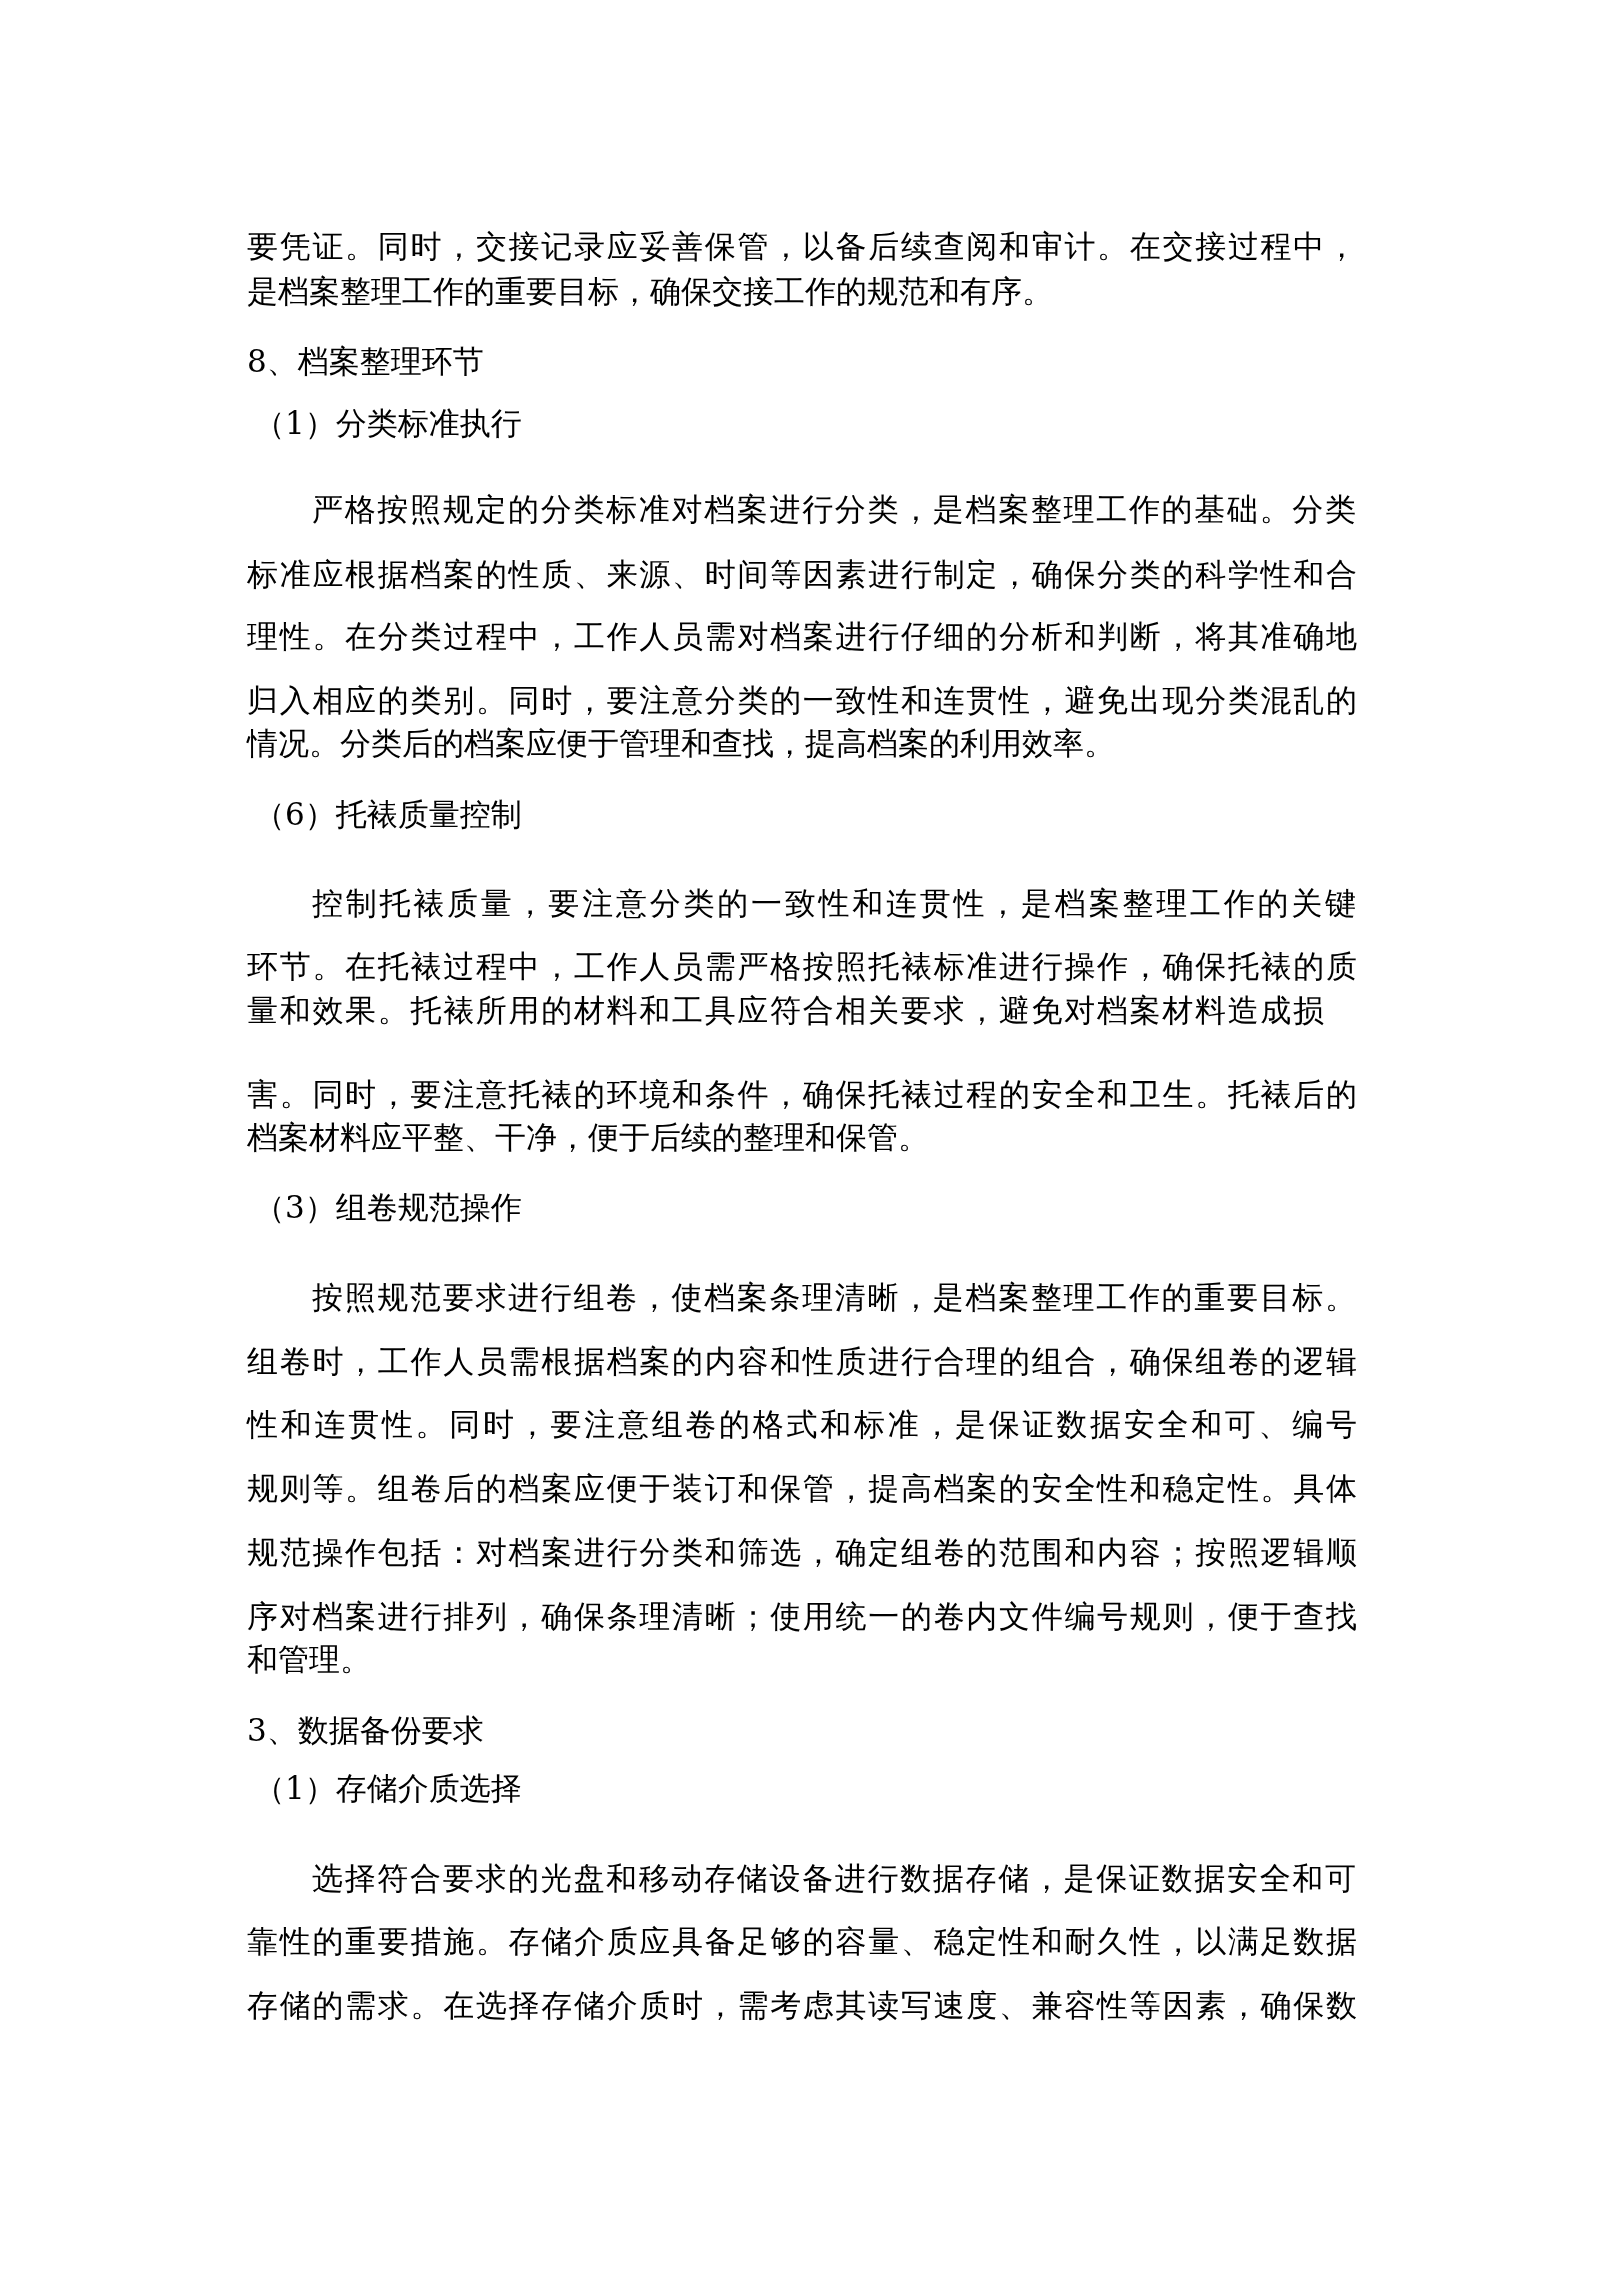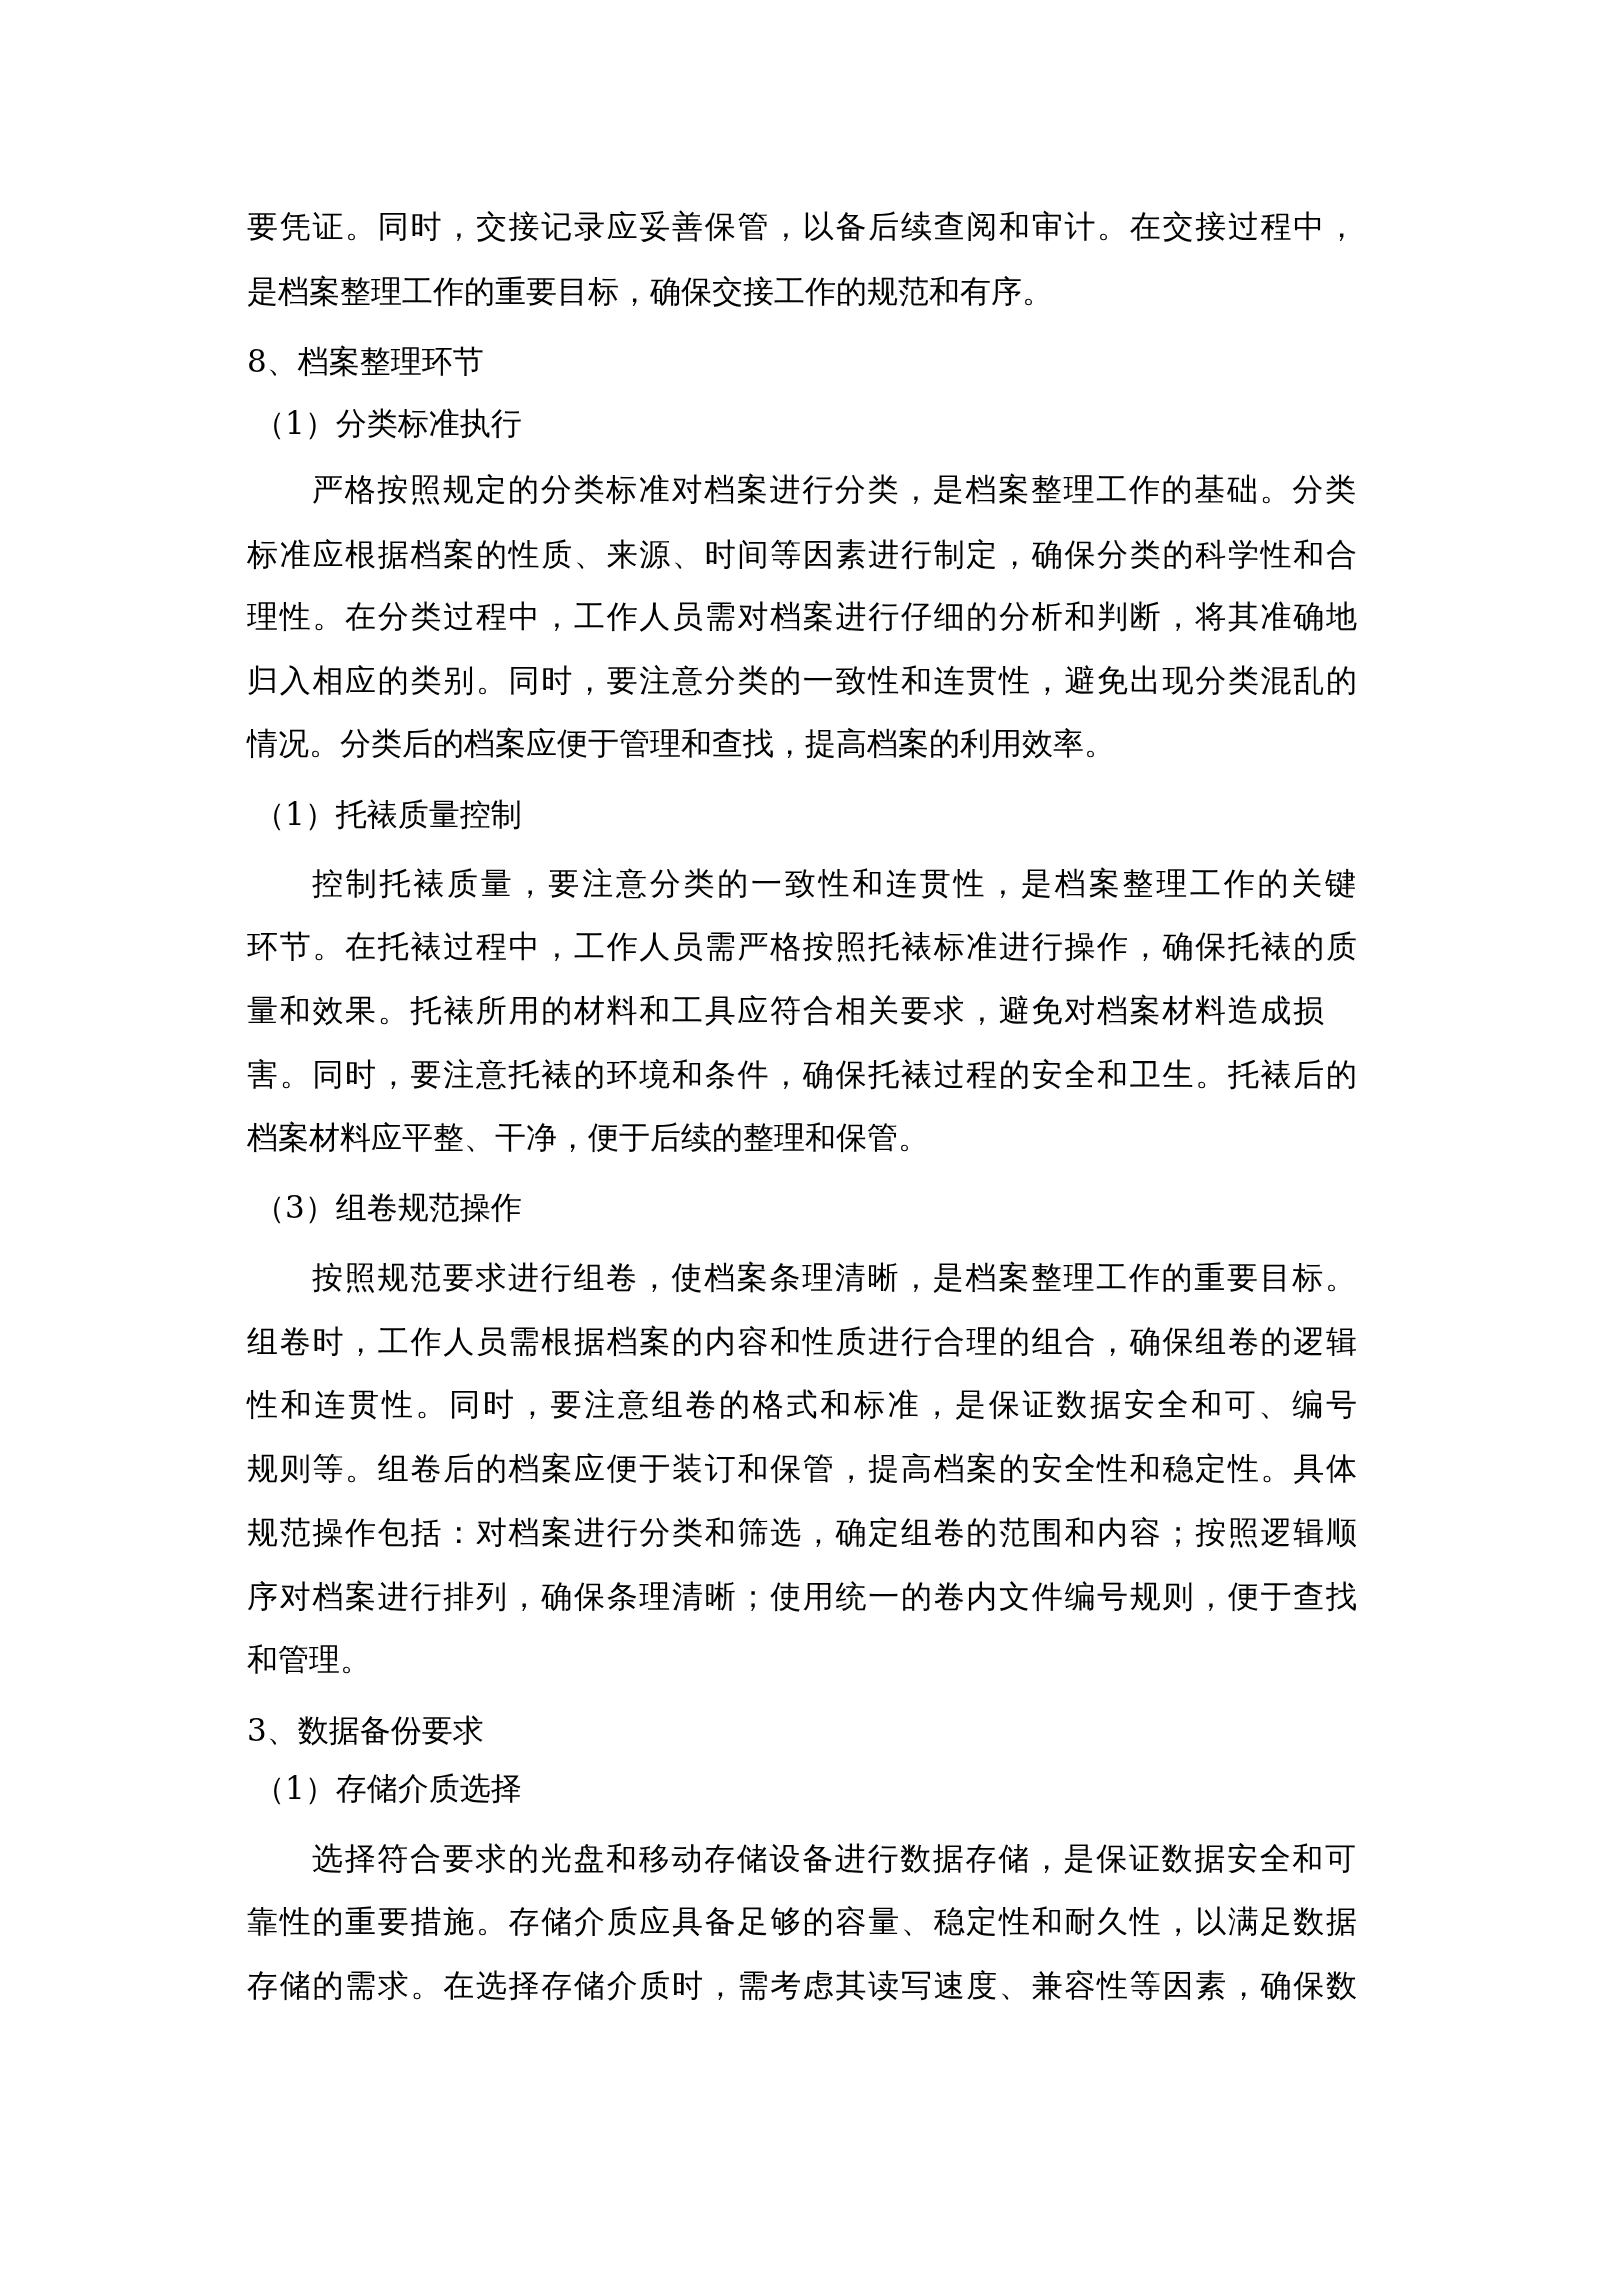--- a/index.html
+++ b/index.html
@@ -8,21 +8,21 @@
   .ln {
     position: absolute;
     left: 247px;
     height: 39px;
     line-height: 39px;
     font-family: "DejaVu Serif", "Liberation Serif", serif;
     font-size: 31px;
     color: #000000;
     white-space: nowrap;
   }
-  .full { width: 1110px; text-align: justify; text-align-last: justify; }
+  .full { width: 1110px; text-align: justify; text-align-last: justify; margin-top: 20px; }
   .indent { left: 312px; }
   .full.indent { width: 1044px; }
   .sub { left: 254px; text-align: right; }
 </style>
 </head>
 <body>
 
 <div class="page">
 
   <div class="ln full" style="top:207px">要凭证。同时，交接记录应妥善保管，以备后续查阅和审计。在交接过程中，</div>
@@ -30,21 +30,21 @@
 
   <div class="ln" style="top:342px">8、档案整理环节</div>
 
   <div class="ln sub" style="top:404px">（1）分类标准执行</div>
   <div class="ln full indent" style="top:470px">严格按照规定的分类标准对档案进行分类，是档案整理工作的基础。分类</div>
   <div class="ln full" style="top:535px">标准应根据档案的性质、来源、时间等因素进行制定，确保分类的科学性和合</div>
   <div class="ln full" style="top:597px">理性。在分类过程中，工作人员需对档案进行仔细的分析和判断，将其准确地</div>
   <div class="ln full" style="top:661px">归入相应的类别。同时，要注意分类的一致性和连贯性，避免出现分类混乱的</div>
   <div class="ln" style="top:724px">情况。分类后的档案应便于管理和查找，提高档案的利用效率。</div>
 
-  <div class="ln sub" style="top:795px">（1）托裱质量控制</div>
+  <div class="ln sub" style="top:795px">（6）托裱质量控制</div>
   <div class="ln full indent" style="top:864px">控制托裱质量，要注意分类的一致性和连贯性，是档案整理工作的关键</div>
   <div class="ln full" style="top:927px">环节。在托裱过程中，工作人员需严格按照托裱标准进行操作，确保托裱的质</div>
   <div class="ln" style="top:991px; width:1077px; text-align:justify; text-align-last:justify;">量和效果。托裱所用的材料和工具应符合相关要求，避免对档案材料造成损</div>
   <div class="ln full" style="top:1055px">害。同时，要注意托裱的环境和条件，确保托裱过程的安全和卫生。托裱后的</div>
   <div class="ln" style="top:1118px">档案材料应平整、干净，便于后续的整理和保管。</div>
 
   <div class="ln sub" style="top:1188px">（3）组卷规范操作</div>
   <div class="ln full indent" style="top:1258px">按照规范要求进行组卷，使档案条理清晰，是档案整理工作的重要目标。</div>
   <div class="ln full" style="top:1322px">组卷时，工作人员需根据档案的内容和性质进行合理的组合，确保组卷的逻辑</div>
   <div class="ln full" style="top:1385px">性和连贯性。同时，要注意组卷的格式和标准，是保证数据安全和可、编号</div>

